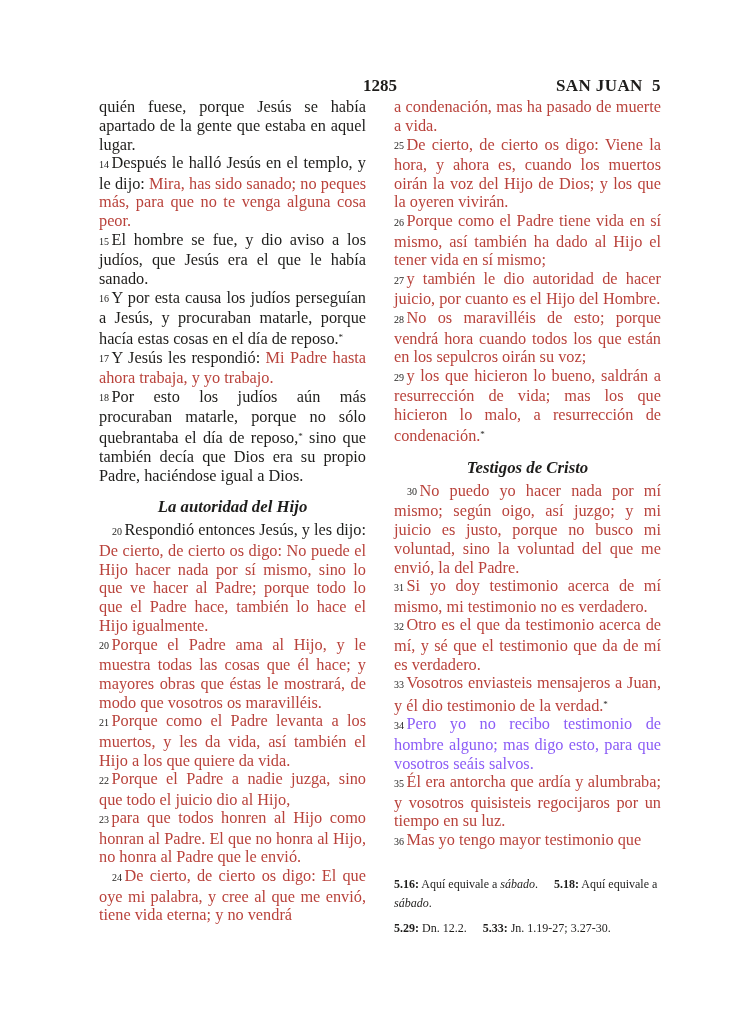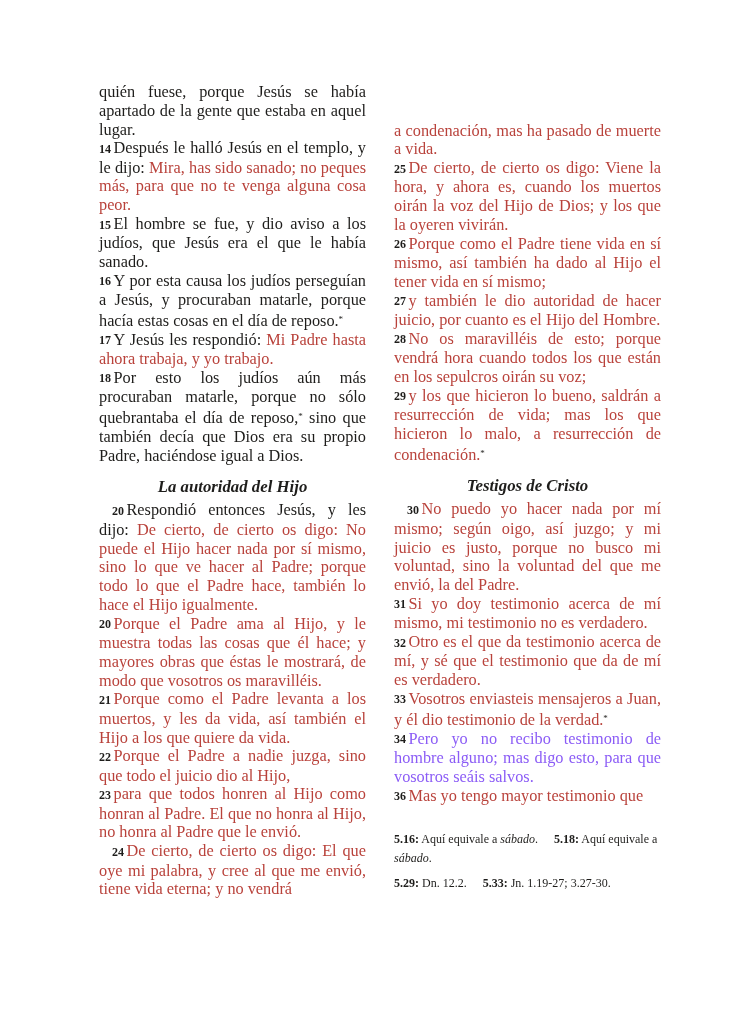--- a/index.html
+++ b/index.html
@@ -31,34 +31,32 @@
     text-align: center;
   }
   .book-title {
     position: absolute; right: 0; top: 0;
     letter-spacing: 0.4px;
     white-space: pre;
   }
   .columns {
     display: flex;
     gap: 28px;
-    margin-top: 7px;
-    align-items: flex-end;
   }
   .col { width: 275.5px; }
   p.verse, p.para {
     font-size: 16.3px;
     line-height: 18.8px;
     text-align: justify;
     text-justify: inter-word;
   }
   .indent { text-indent: 13px; }
   .vnum {
-    font-weight: bold;
-    font-size: 12px;
+    font-weight: normal;
+    font-size: 10px;
     margin-right: 2.5px;
     vertical-align: 0.5px;
     color: #1e1d1b;
   }
   .heading {
     text-align: center;
     font-weight: bold;
     font-style: italic;
     font-size: 16.8px;
     margin: 12px 0 5px 0;
@@ -74,20 +72,24 @@
   .b { font-weight: bold; }
   .i { font-style: italic; }
   .sup { font-size: 9px; vertical-align: 4px; }
   .fn-gap { display: inline-block; width: 16px; }
 </style>
 </head>
 <body>
 
 <div class="page">
   <div class="content">
+    <div class="header">
+      <span class="page-number">1285</span>
+      <span class="book-title">SAN JUAN  5</span>
+    </div>
     <div class="columns">
       <div class="col" id="col-left">
           <p class="para"><span>quién fuese, porque Jesús se había apartado de la gente que estaba en aquel lugar.</span></p>
           <p class="verse"><span class="vnum">14</span><span>Después le halló Jesús en el templo, y le dijo: </span><span style="color: rgb(185, 66, 59);">Mira, has sido sanado; no peques más, para que no te venga alguna cosa peor.</span></p>
           <p class="verse"><span class="vnum">15</span><span>El hombre se fue, y dio aviso a los judíos, que Jesús era el que le había sanado.</span></p>
           <p class="verse"><span class="vnum">16</span><span>Y por esta causa los judíos perseguían a Jesús, y procuraban matarle, porque hacía estas cosas en el día de reposo.</span><span class="sup">*</span></p>
           <p class="verse"><span class="vnum">17</span><span>Y Jesús les respondió: </span><span style="color: rgb(185, 66, 59);">Mi Padre hasta ahora trabaja, y yo trabajo.</span></p>
           <p class="verse"><span class="vnum">18</span><span>Por esto los judíos aún más procuraban matarle, porque no sólo quebrantaba el día de reposo,</span><span class="sup">*</span><span> sino que también decía que Dios era su propio Padre, haciéndose igual a Dios.</span></p>
           <div class="heading">La autoridad del Hijo</div>
           <p class="verse indent"><span class="vnum">20</span><span>Respondió entonces Jesús, y les dijo: </span><span style="color: rgb(185, 66, 59);">De cierto, de cierto os digo: No puede el Hijo hacer nada por sí mismo, sino lo que ve hacer al Padre; porque todo lo que el Padre hace, también lo hace el Hijo igualmente.</span></p>
@@ -104,20 +106,21 @@
             <p class="verse"><span class="vnum">26</span><span style="color: rgb(185, 66, 59);">Porque como el Padre tiene vida en sí mismo, así también ha dado al Hijo el tener vida en sí mismo;</span></p>
             <p class="verse"><span class="vnum">27</span><span style="color: rgb(185, 66, 59);">y también le dio autoridad de hacer juicio, por cuanto es el Hijo del Hombre.</span></p>
             <p class="verse"><span class="vnum">28</span><span style="color: rgb(185, 66, 59);">No os maravilléis de esto; porque vendrá hora cuando todos los que están en los sepulcros oirán su voz;</span></p>
             <p class="verse"><span class="vnum">29</span><span style="color: rgb(185, 66, 59);">y los que hicieron lo bueno, saldrán a resurrección de vida; mas los que hicieron lo malo, a resurrección de condenación.</span><span class="sup">*</span></p>
             <div class="heading">Testigos de Cristo</div>
             <p class="verse indent"><span class="vnum">30</span><span style="color: rgb(185, 66, 59);">No puedo yo hacer nada por mí mismo; según oigo, así juzgo; y mi juicio es justo, porque no busco mi voluntad, sino la voluntad del que me envió, la del Padre.</span></p>
             <p class="verse"><span class="vnum">31</span><span style="color: rgb(185, 66, 59);">Si yo doy testimonio acerca de mí mismo, mi testimonio no es verdadero.</span></p>
             <p class="verse"><span class="vnum">32</span><span style="color: rgb(185, 66, 59);">Otro es el que da testimonio acerca de mí, y sé que el testimonio que da de mí es verdadero.</span></p>
             <p class="verse"><span class="vnum">33</span><span style="color: rgb(185, 66, 59);">Vosotros enviasteis mensajeros a Juan, y él dio testimonio de la verdad.</span><span class="sup">*</span></p>
             <p class="verse"><span class="vnum">34</span><span style="color: #8b5cf6;">Pero yo no recibo testimonio de hombre alguno; mas digo esto, para que vosotros seáis salvos.</span></p>
+            <p class="verse"><span class="vnum">35</span><span style="color: rgb(185, 66, 59);">Él era antorcha que ardía y alumbraba; y vosotros quisisteis regocijaros por un tiempo en su luz.</span></p>
             <p class="verse"><span class="vnum">36</span><span style="color: rgb(185, 66, 59);">Mas yo tengo mayor testimonio que</span></p>
           </div>
         <div class="footnotes" id="footnotes">
             <p><span class="b">5.16:</span><span> Aquí equivale a </span><span class="i">sábado</span><span>.</span><span class="fn-gap"></span><span class="b">5.18:</span><span> Aquí equivale a </span><span class="i">sábado</span><span>.</span></p>
             <p><span class="b">5.29:</span><span> Dn. 12.2.</span><span class="fn-gap"></span><span class="b">5.33:</span><span> Jn. 1.19-27; 3.27-30.</span></p>
           </div>
       </div>
     </div>
   </div>
 </div>

